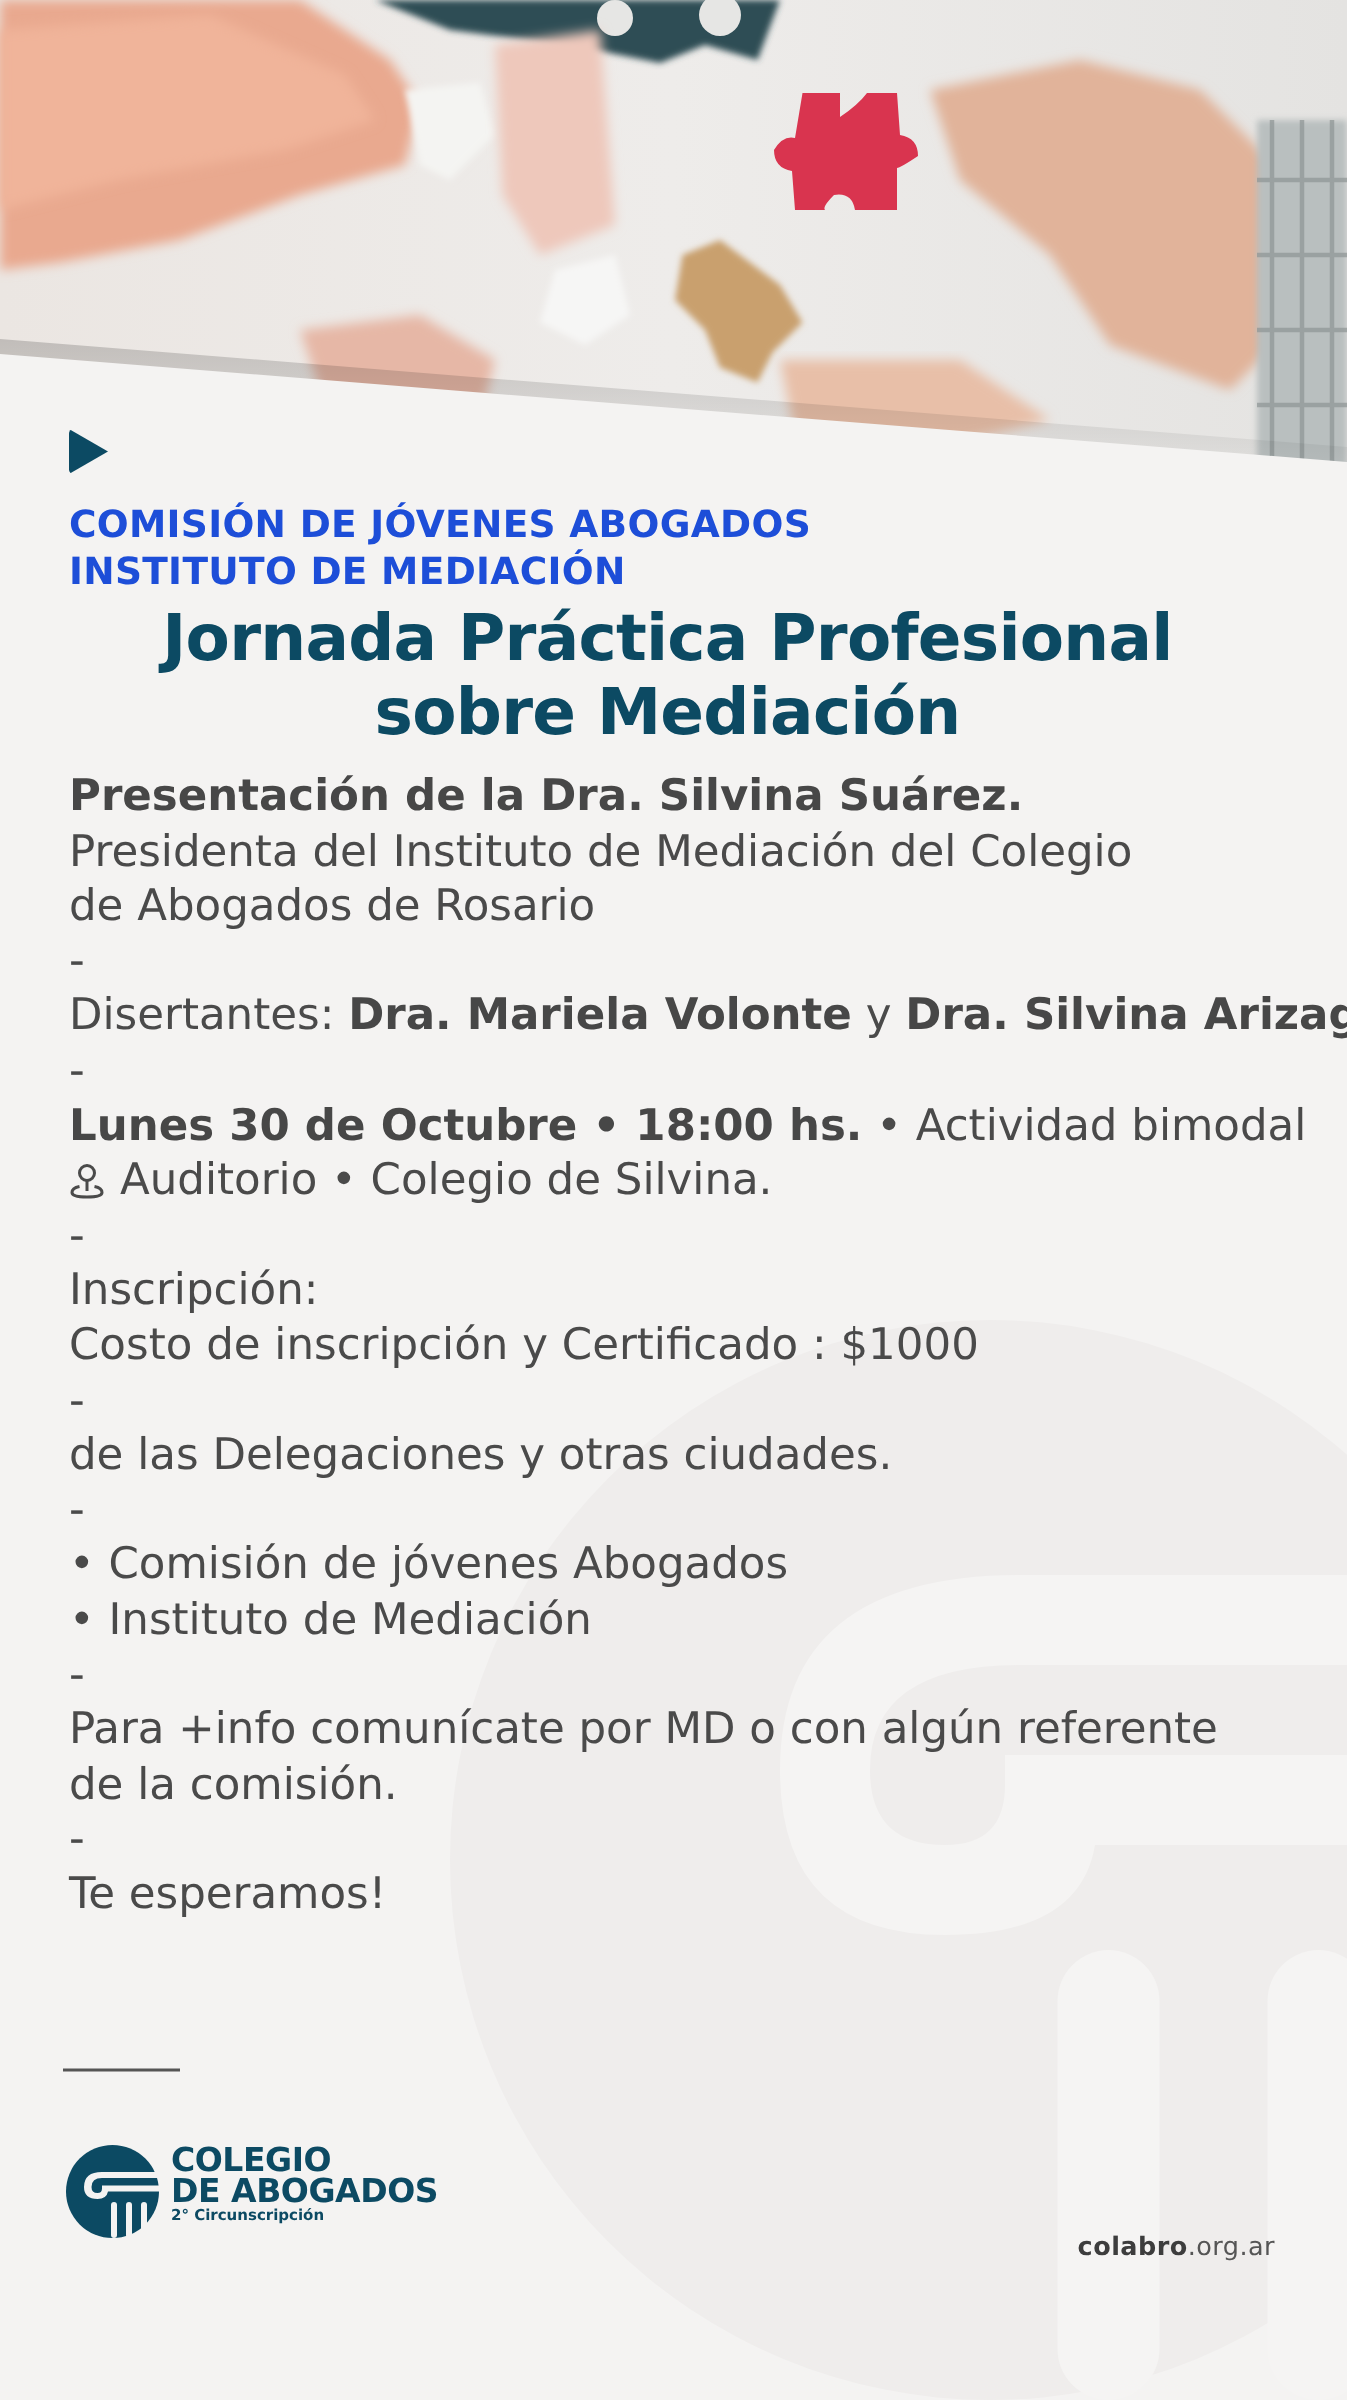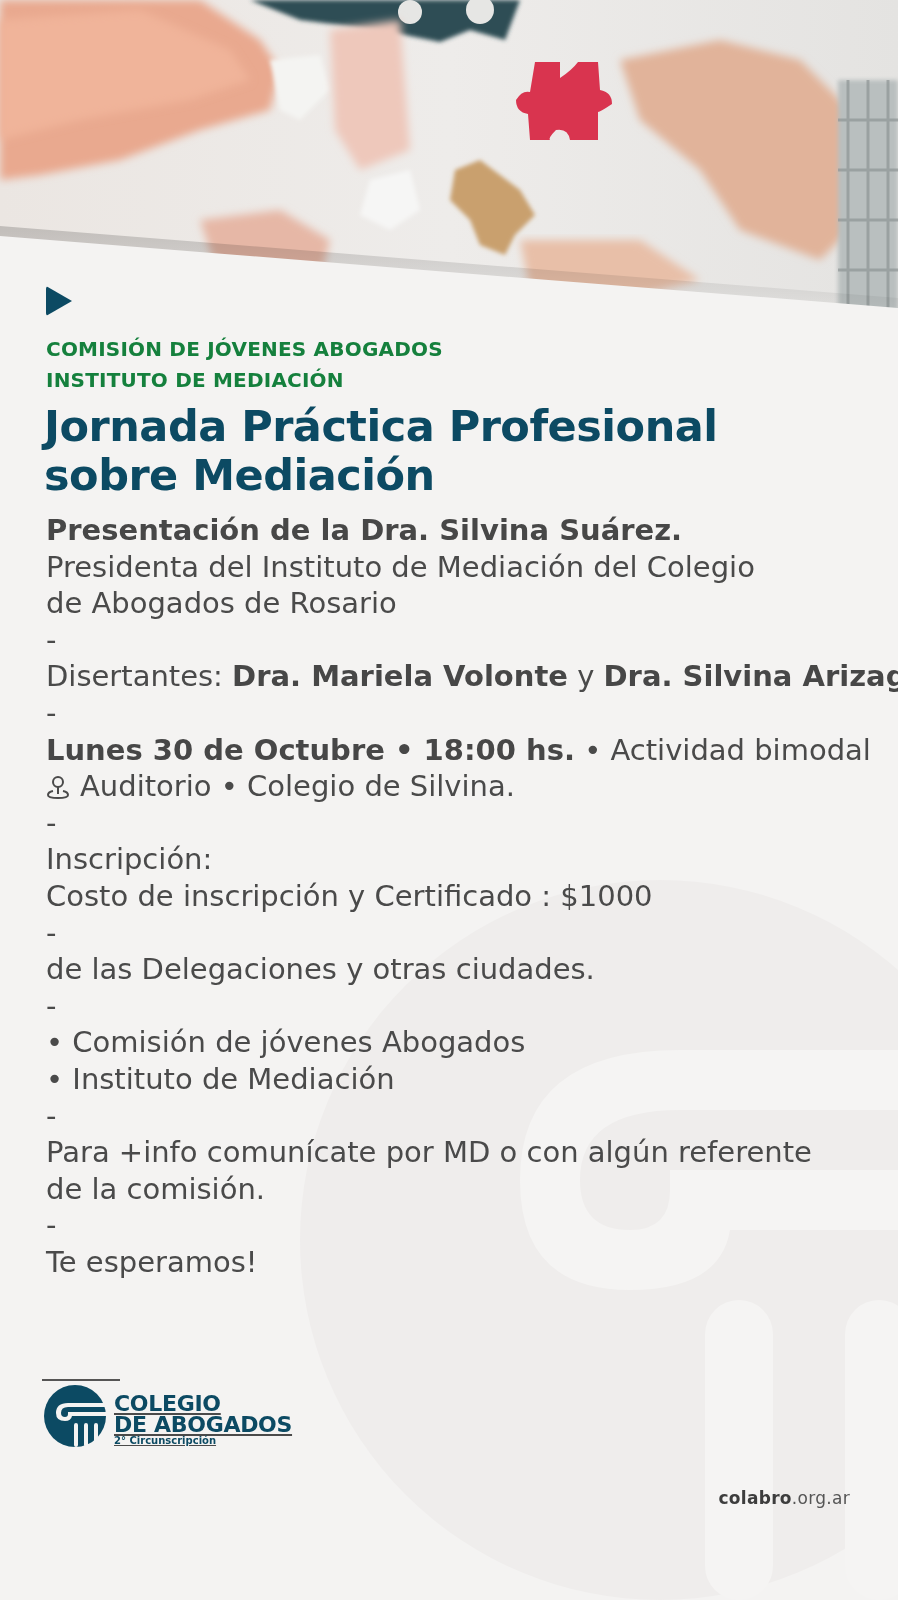--- a/index.html
+++ b/index.html
@@ -31,51 +31,52 @@
   .play-icon {
     width: 0; height: 0;
     border-top: 15px solid transparent;
     border-bottom: 15px solid transparent;
     border-left: 26px solid #0c4a63;
     border-radius: 3px;
     margin-bottom: 18px;
     margin-left: 0;
   }
   .kicker {
-    color: #15803d;
+    color: #1d4ed8;
     font-weight: bold;
-    font-size: 20px;
+    font-size: 25px;
     line-height: 31px;
     letter-spacing: 0.2px;
   }
   .title {
     color: #0c4a63;
     font-weight: bold;
     font-size: 43px;
     line-height: 49px;
     margin-top: 6px;
     letter-spacing: -0.5px;
     margin-left: -2px;
+    text-align: center;
   }
   .body {
     margin-top: 12px;
     font-size: 29px;
     line-height: 36.6px;
     color: #4a4a4a;
   }
   .body .line { white-space: nowrap; }
   .body b { font-weight: bold; color: #474747; }
   .pin-icon {
     display: inline-block; width: 24px; height: 26px; vertical-align: -4px; margin-right: 10px;
   }
   .rule {
     position: absolute; left: 42px; top: 1379px; width: 78px; height: 2px; background: #555;
   }
   .footer-logo {
-    position: absolute; left: 44px; top: 1385px; display: flex; align-items: flex-end; text-decoration: underline;
+    position: absolute; left: 44px; top: 1430px; display: flex; align-items: flex-start;
   }
   .logo-mark { width: 62px; height: 62px; }
   .logo-text { margin-left: 8px; color: #0c4a63; }
   .logo-line1, .logo-line2 {
     font-weight: bold; font-size: 22px; line-height: 21px; letter-spacing: -0.3px;
   }
   .logo-line3 { font-size: 10px; line-height: 12px; font-weight: bold; }
   .site {
     position: absolute; right: 48px; top: 1488px; font-size: 17px; color: #555;
     letter-spacing: 0.3px;

